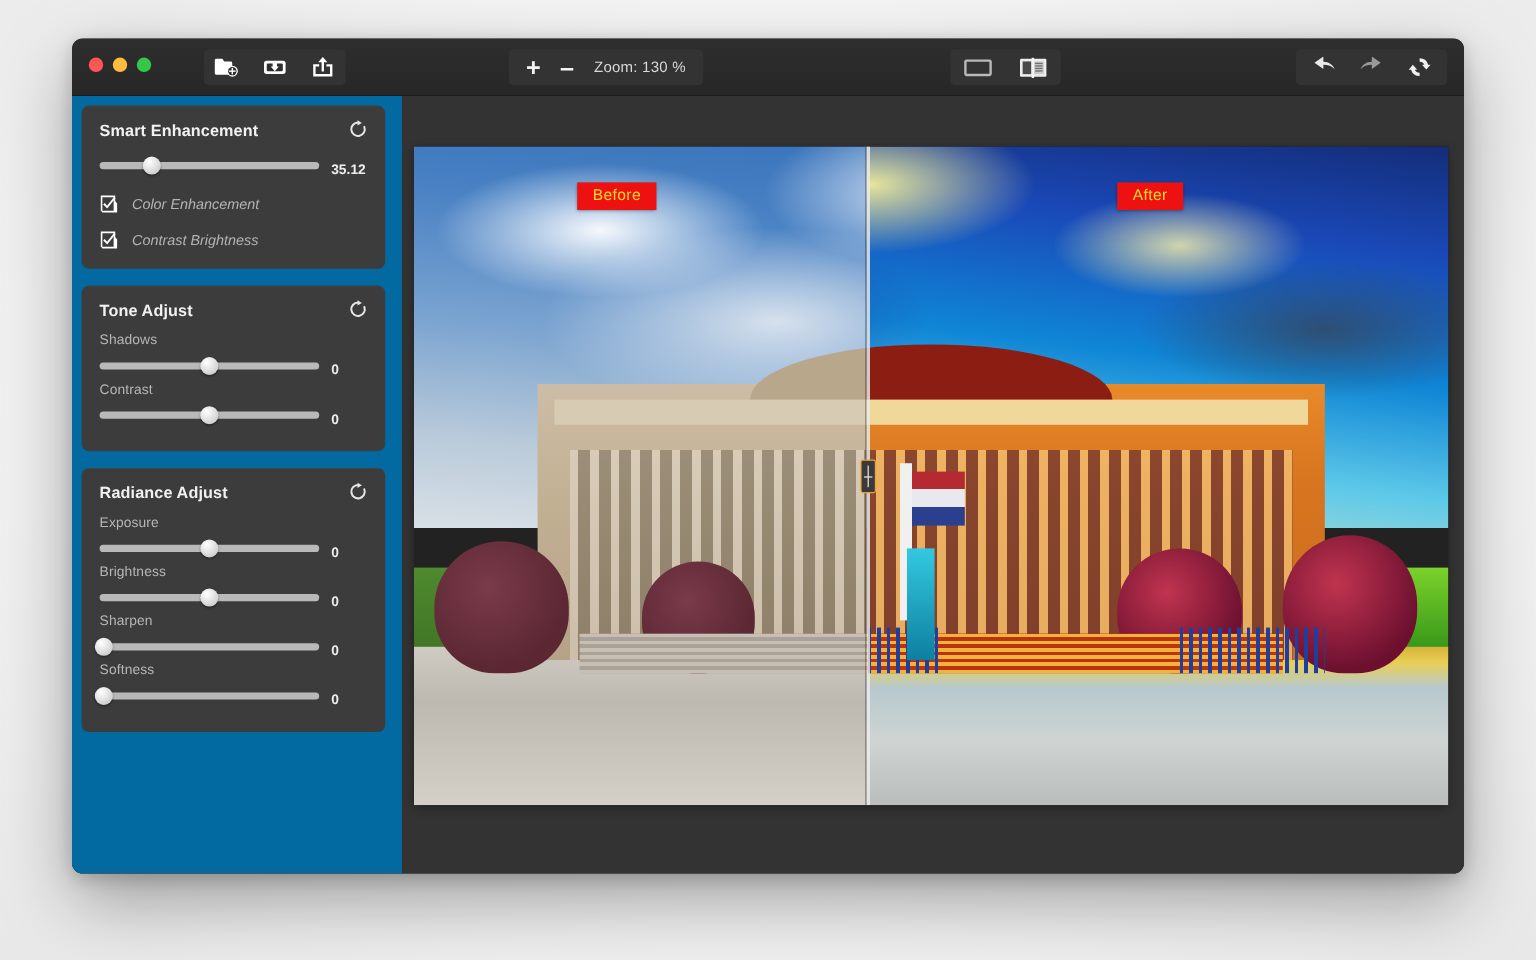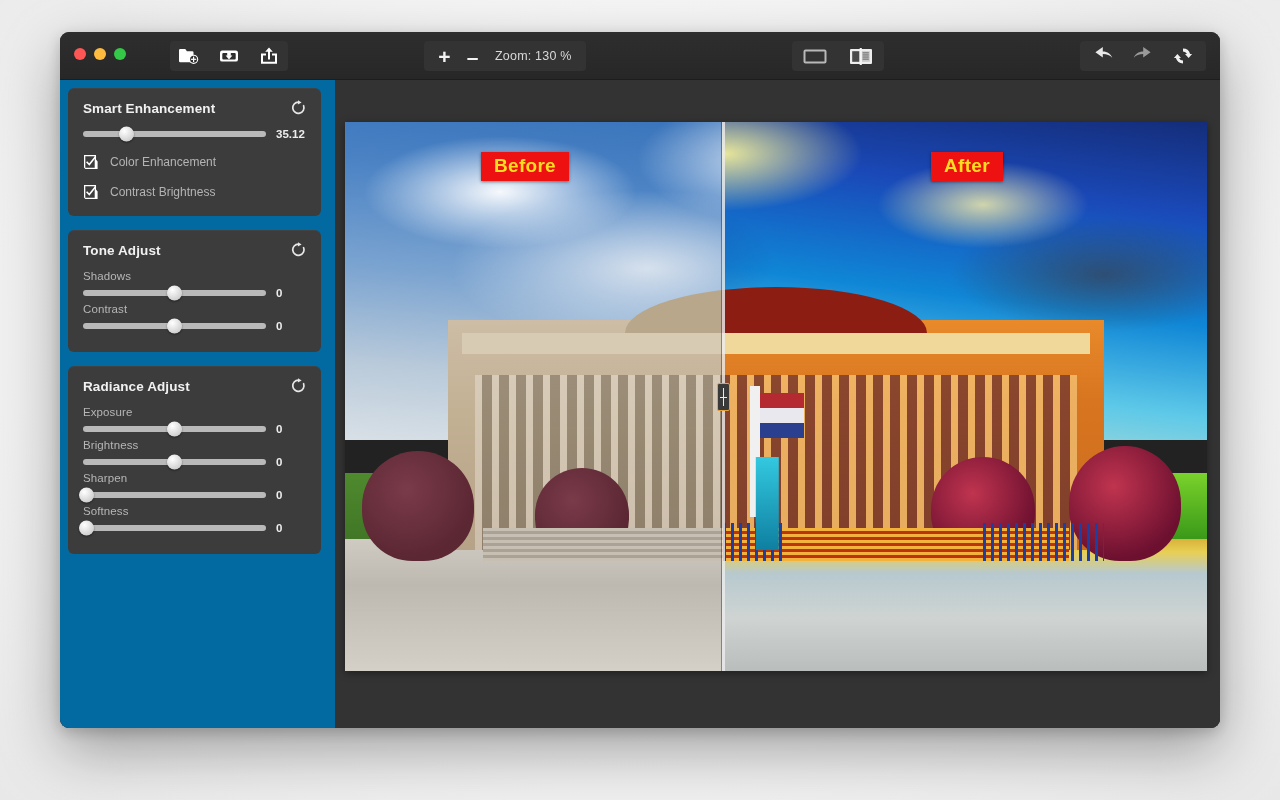--- a/index.html
+++ b/index.html
@@ -126,35 +126,36 @@
     border-radius: 50%;
     box-shadow: 0 1px 2px rgba(0,0,0,0.45);
     cursor: grab;
   }
   .sval {
     color: #ededed;
     font-size: 11.5px;
     font-weight: 600;
     min-width: 30px;
     text-align: left;
+    margin-top: 8px;
   }
   .srow.compact .sline { margin-bottom: 0; }
 
   
   .cbrow {
     display:flex; align-items:center; gap: 11px;
     margin-top: 14px;
     cursor: pointer;
   }
   .cbox {
     width: 16px; height: 16px;
     flex: 0 0 16px;
     position: relative;
   }
-  .cblabel { color: #b4b4b4; font-size: 12px; }
+  .cblabel { color: #b4b4b4; font-size: 12px; font-style: italic; }
 
   
   .canvas {
     position: absolute;
     left: 275px; top: 0; right: 0; bottom: 0;
     background: #333333;
   }
   .photo-frame {
     position: absolute;
     left: 10px; top: 42px;
@@ -269,22 +270,22 @@
   .fn-a {
     background: repeating-linear-gradient(90deg,
       #1c3fa0 0 3px, rgba(0,0,0,0) 3px 8px);
   }
 
   
   .tag {
     position: absolute;
     background: #ee1111;
     color: #ffdd22;
-    font-size: 19px;
-    font-weight: bold;
+    font-size: 13px;
+    font-weight: normal;
     padding: 4px 13px 5px 13px;
     letter-spacing: 0.3px;
     line-height: 1.05;
     box-shadow: 0 1px 3px rgba(0,0,0,0.45);
     cursor: default;
   }
   .tag.before { left: 136px; top: 30px; }
   .tag.after  { left: 586px; top: 30px; }
 
   

